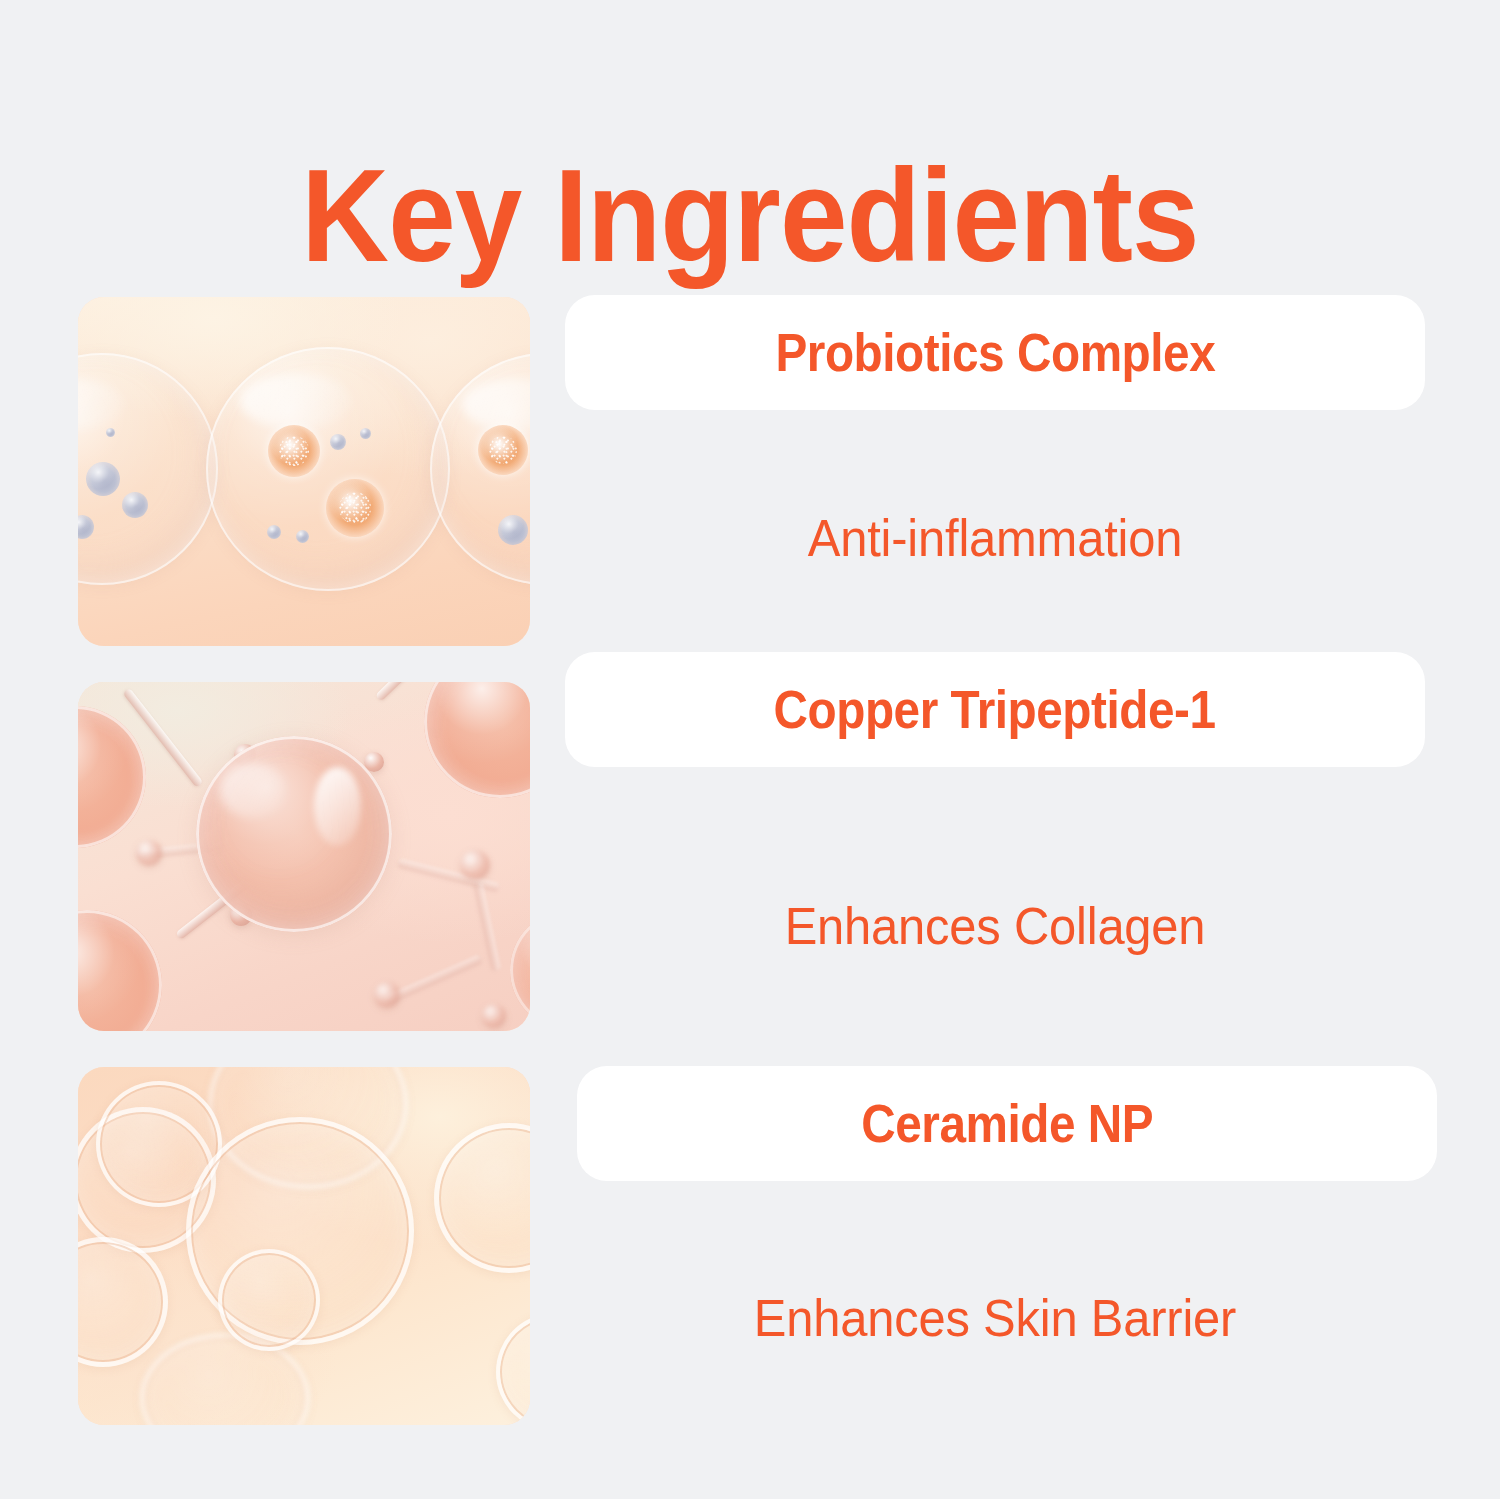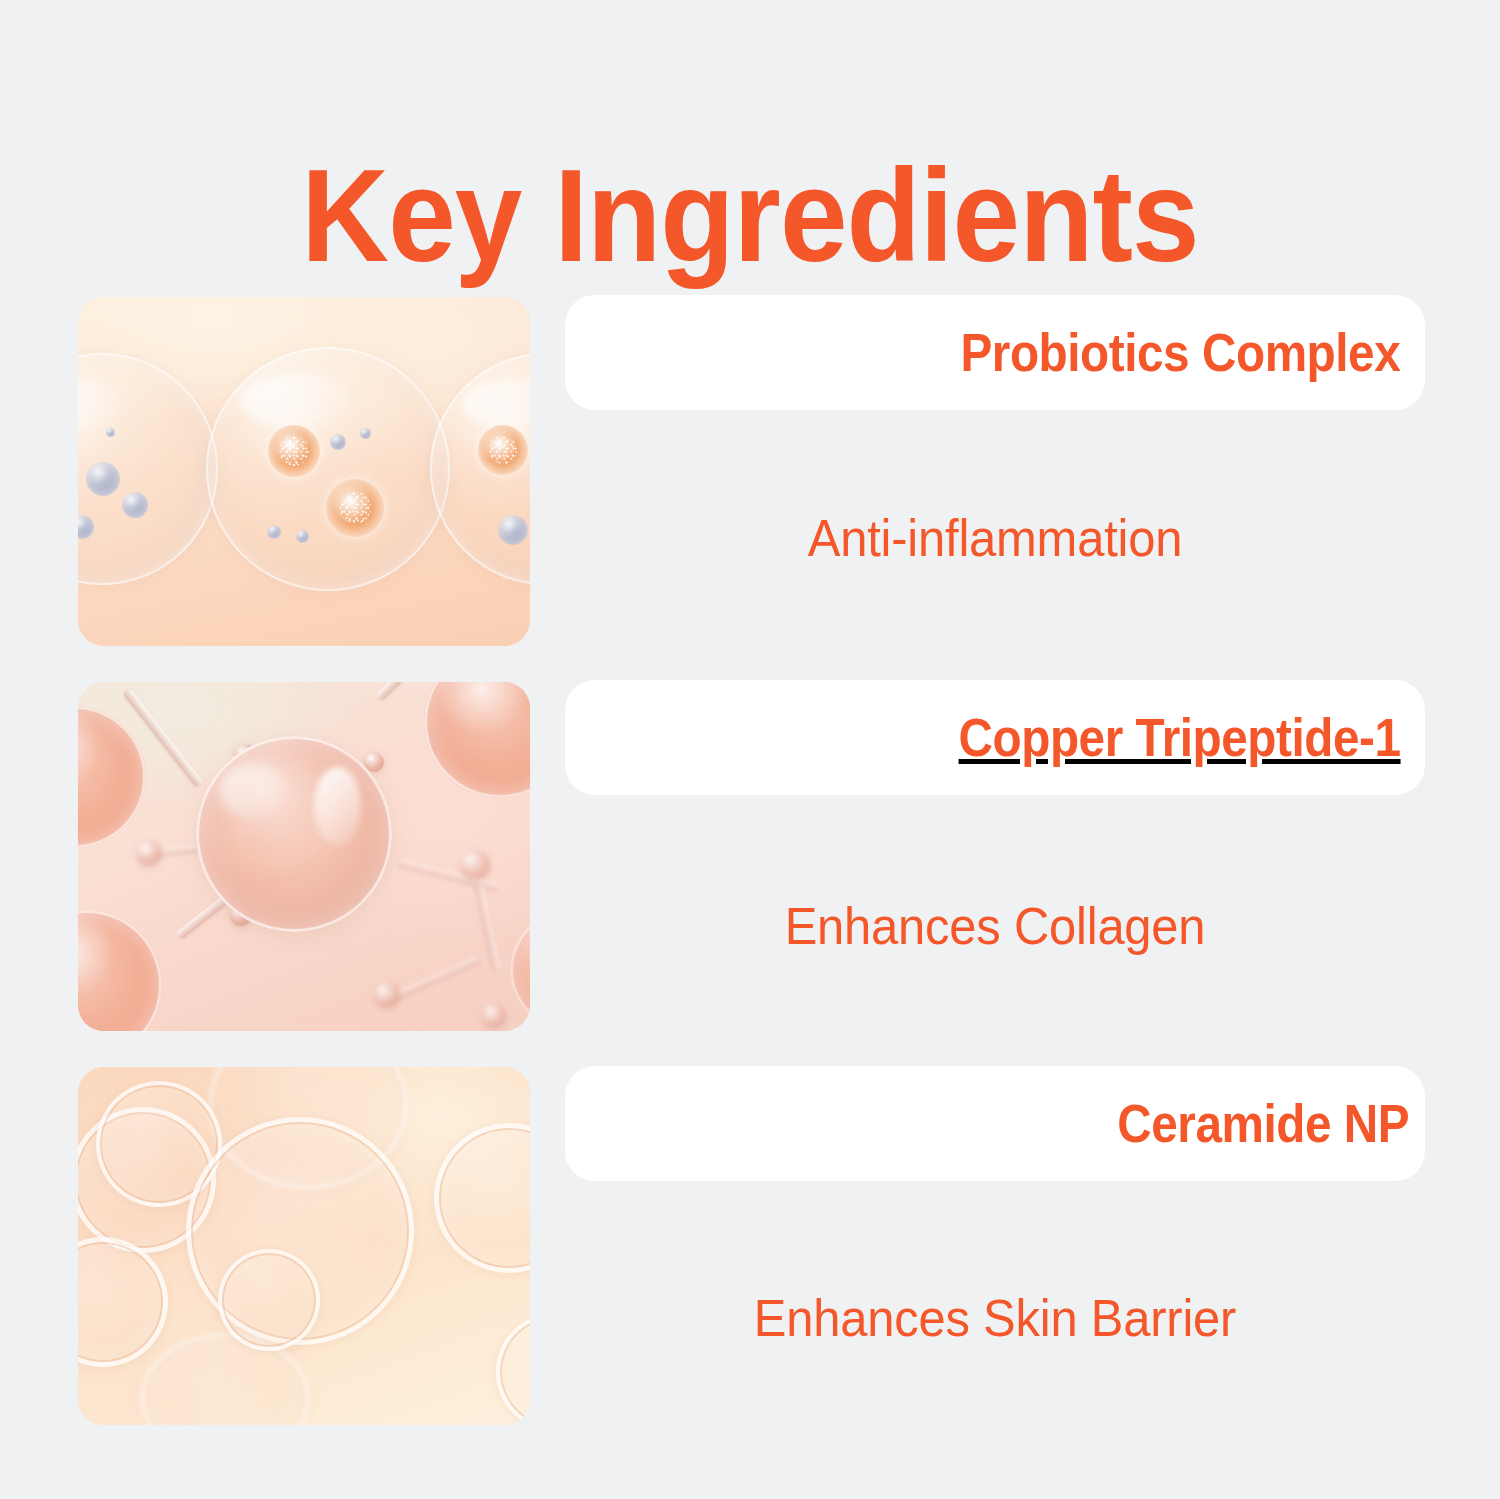--- a/index.html
+++ b/index.html
@@ -250,25 +250,25 @@
   
   .info-card {
     position: absolute;
     left: 565px;
     width: 860px;
     height: 115px;
     background: #ffffff;
     border-radius: 30px;
     display: flex;
     align-items: center;
-    justify-content: flex-end;
+    justify-content: center;
   }
   .card-1 { top: 295px; }
-  .card-2 { top: 680px; text-decoration: underline; }
-  .card-3 { top: 1066px; }
+  .card-2 { top: 652px; }
+  .card-3 { top: 1066px; margin-left: 12px; }
 
   .card-title {
     color: #f4572a;
     font-family: "Liberation Sans", sans-serif;
     font-weight: 700;
     font-size: 53px;
     line-height: 53px;
     letter-spacing: -0.5px;
     transform: scaleX(0.90);
     white-space: nowrap;

